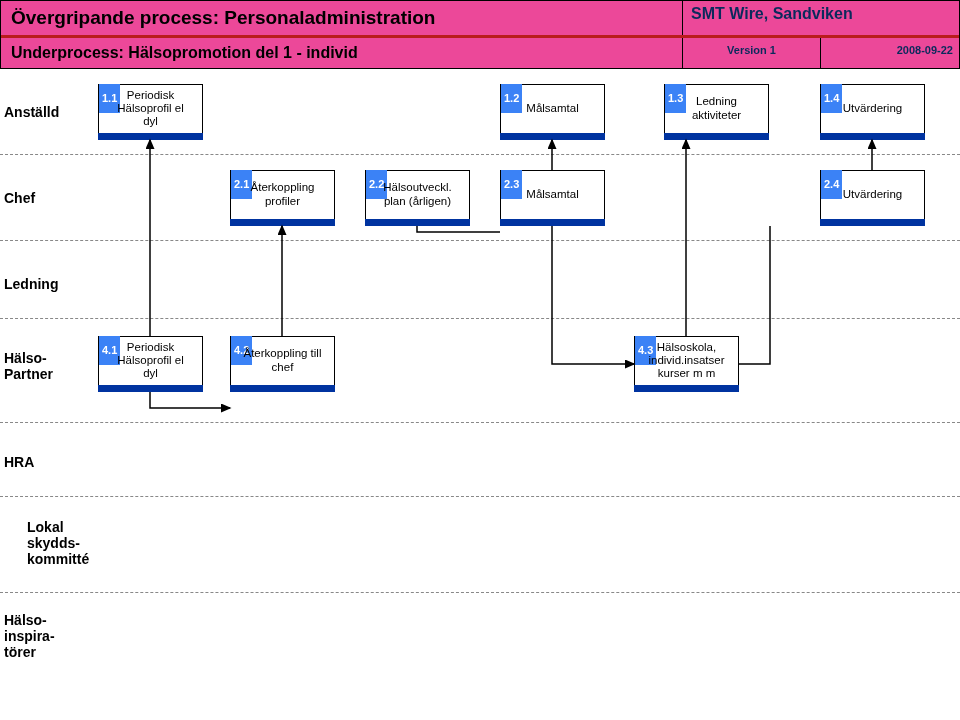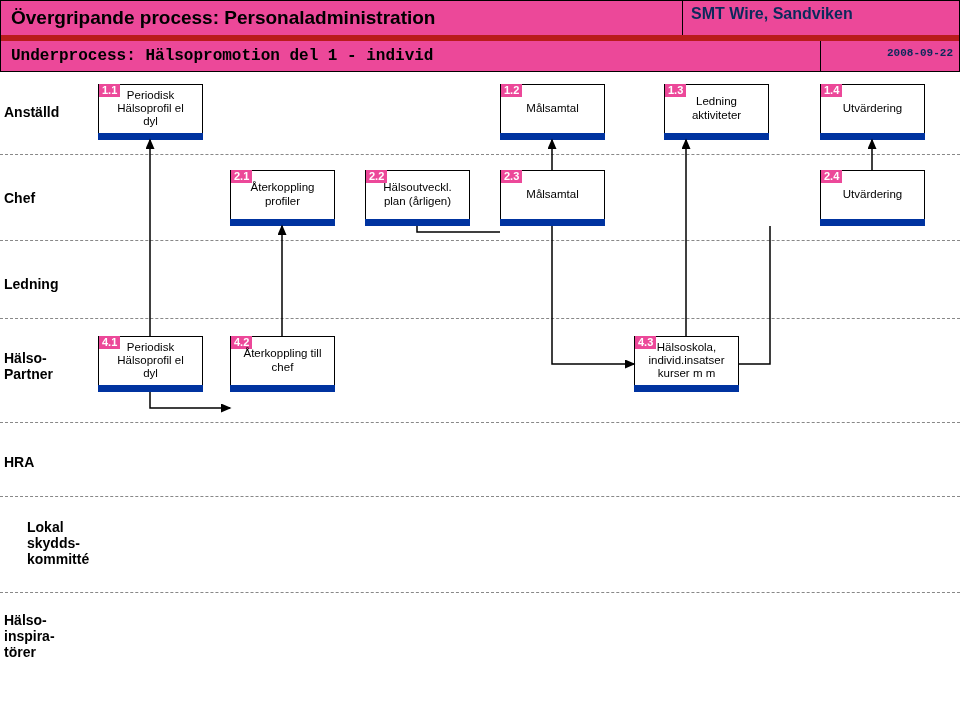--- a/index.html
+++ b/index.html
@@ -32,22 +32,21 @@
     width: 276px;
     padding: 4px 8px 2px;
     font-weight: bold;
     font-size: 16px;
     color: #0a2a5c;
     text-align: left;
   }
   .header-row2 {
     display: flex;
     width: 100%;
-    border-top: 6px solid #b91c1c;
-    font-family: Liberation Mono, monospace;
+    border-top: 3px solid #b91c1c;
   }
   .header-sub {
     flex: 1;
     padding: 6px 10px;
     border-right: 1px solid #000;
     font-weight: bold;
     font-size: 16px;
     color: #000;
   }
   .header-ver {
@@ -92,25 +91,25 @@
     position: absolute;
     width: 105px;
     height: 56px;
     border: 1.5px solid #000;
     background: #fff;
   }
   .pbox .idnum {
     position: absolute;
     top: -1px;
     left: 0;
-    background: #ec4899;
+    background: #3b82f6;
     color: #fff;
     font-size: 11px;
     font-weight: bold;
-    padding: 0 3px;
+    padding: 8px 3px;
     line-height: 13px;
   }
   .pbox .ptxt {
     position: absolute;
     top: 1px;
     left: 0;
     right: 0;
     bottom: 8px;
     padding: 0 3px;
     font-size: 11.5px;
@@ -141,20 +140,21 @@
 </head>
 <body>
 
 <div class="header">
   <div class="header-row1">
     <div class="header-left">Övergripande process: Personaladministration</div>
     <div class="header-company">SMT Wire, Sandviken</div>
   </div>
   <div class="header-row2">
     <div class="header-sub">Underprocess: Hälsopromotion del 1 - individ</div>
+    <div class="header-ver">Version 1</div>
     <div class="header-date">2008-09-22</div>
   </div>
 </div>
 
 <div class="lanes">
 
   <div class="lane-label" style="top:32px">Anställd</div>
   <div class="lane-label" style="top:118px">Chef</div>
   <div class="lane-label" style="top:204px">Ledning</div>
   <div class="lane-label" style="top:278px; white-space:pre;">Hälso-

